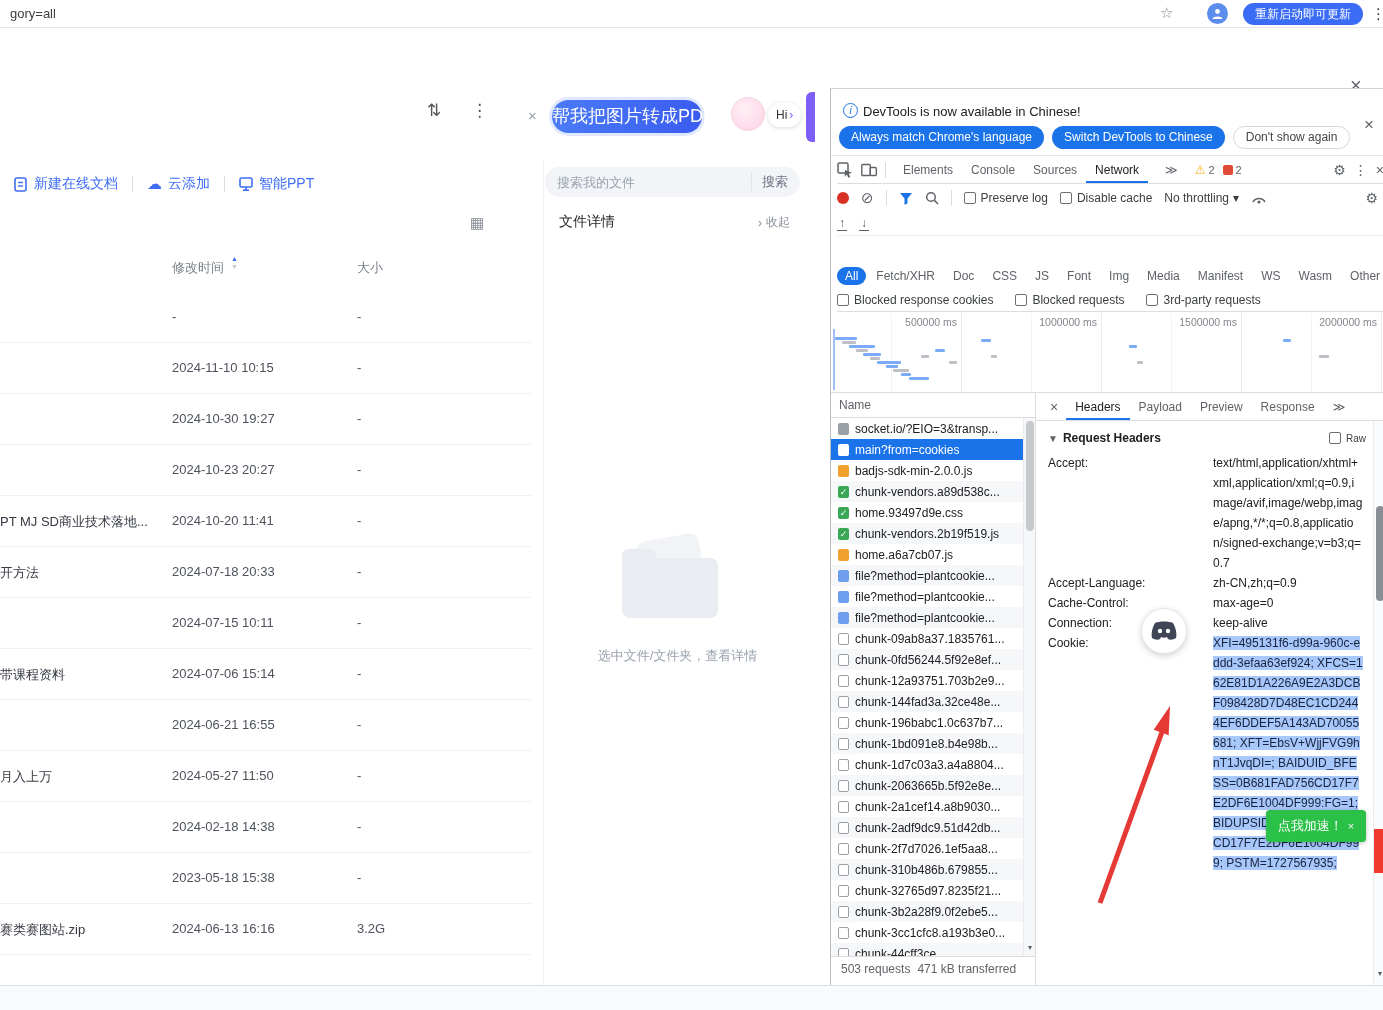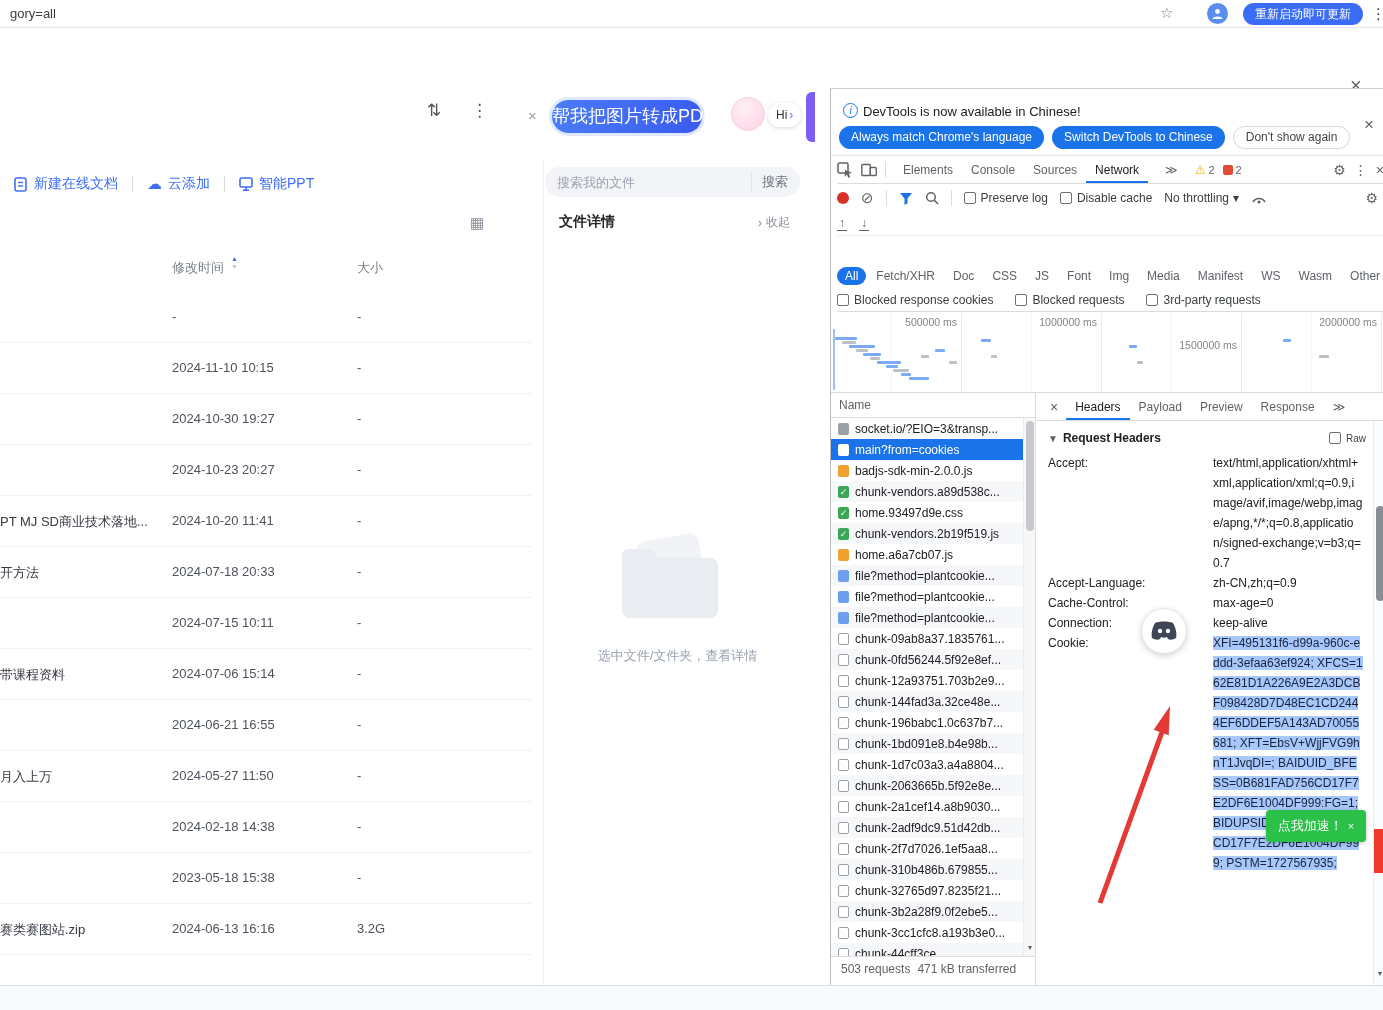--- a/index.html
+++ b/index.html
@@ -37,21 +37,21 @@
   #actionRow{position:absolute;left:14px;top:84px;height:24px;display:flex;align-items:center;gap:14px}
   .appBtn{display:inline-flex;align-items:center;gap:6px;font-size:14px;color:#3f6ef5;white-space:nowrap}
   #searchBar{position:absolute;left:545px;top:79px;width:255px;height:30px;background:#f2f4f7;border-radius:15px;
     display:flex;align-items:center;padding:0 12px;gap:8px}
   #searchBar input{flex:1;border:none;background:transparent;outline:none;font-size:13px;color:#30333a;min-width:0;
     font-family:"Liberation Sans","DejaVu Sans",sans-serif}
   #searchBar input::placeholder{color:#9aa3af}
   #searchBtn{font-size:13px;color:#6b7280;border-left:1px solid #e0e3e8;padding-left:10px;white-space:nowrap}
   #gridIco{position:absolute;left:470px;top:126px;font-size:15px;color:#8a8f99}
   #detailDivider{position:absolute;left:543px;top:72px;width:1px;height:883px;background:#f0f1f4}
-  #detailTitle{position:absolute;left:559px;top:125px;font-size:14px;font-weight:bold;color:#262626}
+  #detailTitle{position:absolute;left:559px;top:125px;font-size:14px;font-weight:normal;color:#262626}
   #collapseRow{position:absolute;left:758px;top:126px;display:flex;align-items:center;gap:4px;font-size:12px;color:#8a8f99}
   #colTime{position:absolute;left:172px;top:171px;font-size:13px;color:#7a7f88}
   #sortArrows{position:absolute;left:231px;top:167px;display:flex;flex-direction:column;line-height:8px}
   #sortArrows span{font-size:7px}
   #sortArrows .u{color:#3f6ef5}
   #sortArrows .d{color:#c3c7cf}
   #colSize{position:absolute;left:357px;top:171px;font-size:13px;color:#7a7f88}
   #fileRows{position:absolute;left:0;top:204px;width:531px;height:693px;overflow:hidden}
   .frow{position:relative;height:51px;border-bottom:1px solid #f0f1f4}
   .frow .fname{position:absolute;left:0;top:17px;width:162px;font-size:13px;color:#363a43;white-space:nowrap;overflow:hidden}
@@ -427,21 +427,21 @@
     <div id="timeline">
         <div id="tlZero"></div>
         <div class="tl-grid" style="left: 130px;"></div>
         <div class="tl-grid minor" style="left: 60px;"></div>
         <span class="tl-label" style="right: 427px;">500000 ms</span>
         <div class="tl-grid" style="left: 270px;"></div>
         <div class="tl-grid minor" style="left: 200px;"></div>
         <span class="tl-label" style="right: 287px;">1000000 ms</span>
         <div class="tl-grid" style="left: 410px;"></div>
         <div class="tl-grid minor" style="left: 340px;"></div>
-        <span class="tl-label" style="right: 147px; margin-top: 23px;">1500000 ms</span>
+        <span class="tl-label" style="right: 147px;">1500000 ms</span>
         <div class="tl-grid" style="left: 550px;"></div>
         <div class="tl-grid minor" style="left: 480px;"></div>
         <span class="tl-label" style="right: 7px;">2000000 ms</span>
         <div class="tl-bar" style="left: 4px; top: 24px; width: 22px;"></div>
         <div class="tl-bar gray" style="left: 11px; top: 28px; width: 14px;"></div>
         <div class="tl-bar" style="left: 18px; top: 32px; width: 26px;"></div>
         <div class="tl-bar gray" style="left: 25px; top: 36px; width: 12px;"></div>
         <div class="tl-bar" style="left: 32px; top: 40px; width: 18px;"></div>
         <div class="tl-bar gray" style="left: 39px; top: 44px; width: 10px;"></div>
         <div class="tl-bar" style="left: 46px; top: 48px; width: 24px;"></div>

